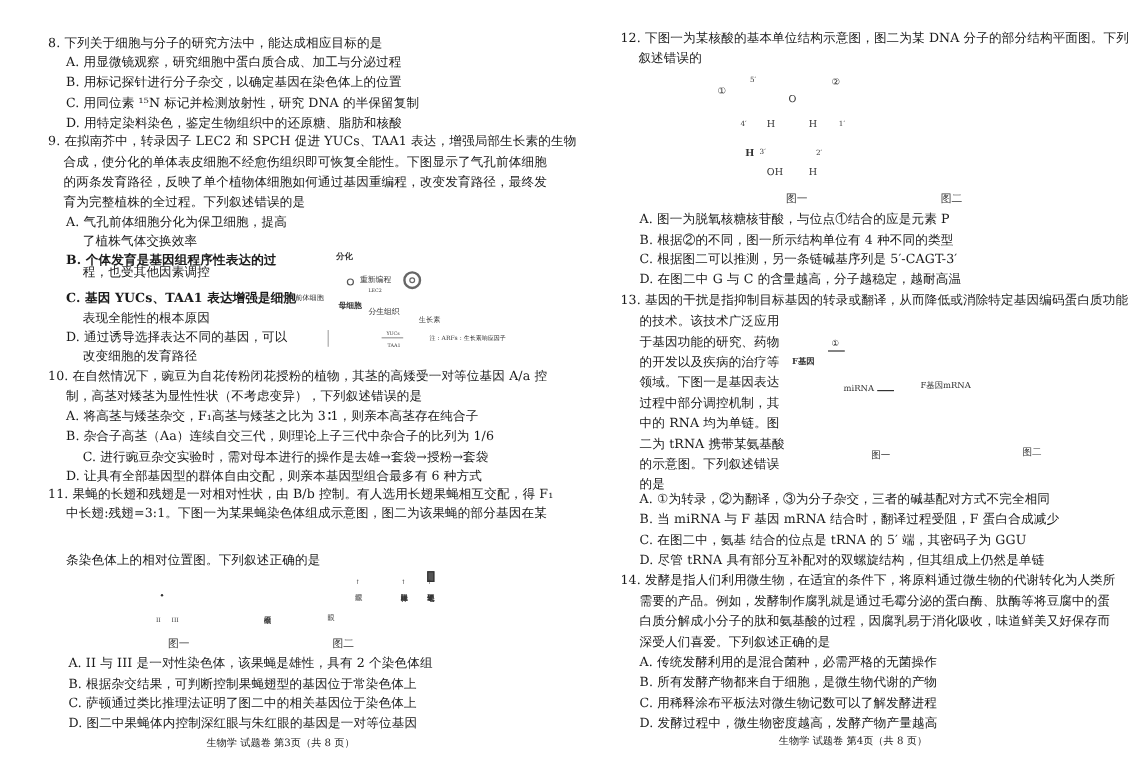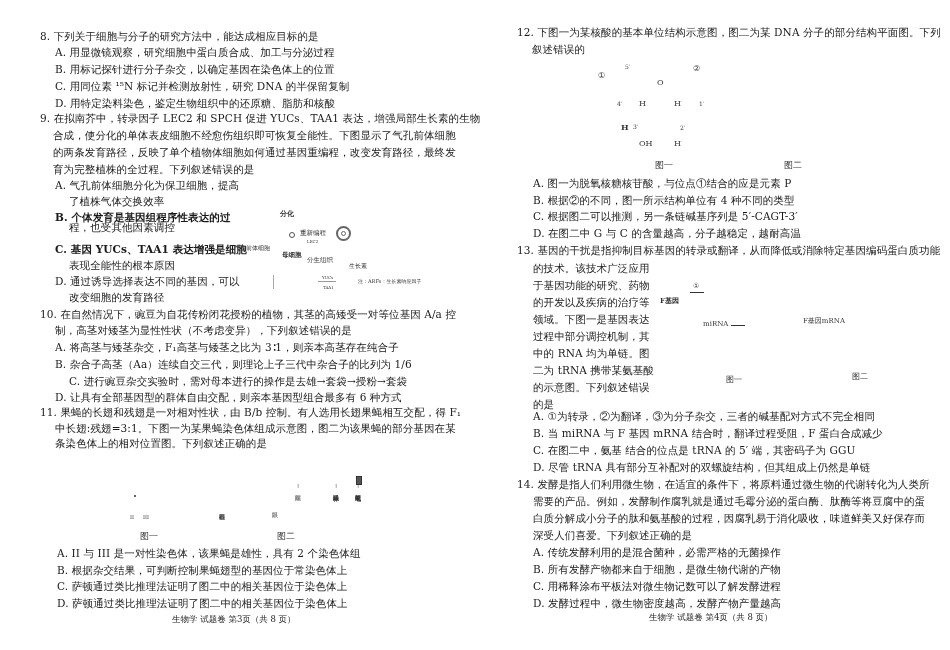--- a/index.html
+++ b/index.html
@@ -73,21 +73,21 @@
     <div class="t" style="left:55px;top:323px;">制，高茎对矮茎为显性性状（不考虑变异），下列叙述错误的是</div>
     <div class="t" style="left:55px;top:340px;">A. 将高茎与矮茎杂交，F₁高茎与矮茎之比为 3∶1，则亲本高茎存在纯合子</div>
     <div class="t" style="left:55px;top:357px;">B. 杂合子高茎（Aa）连续自交三代，则理论上子三代中杂合子的比列为 1/6</div>
     <div class="t" style="left:69px;top:374px;">C. 进行豌豆杂交实验时，需对母本进行的操作是去雄→套袋→授粉→套袋</div>
     <div class="t" style="left:55px;top:390px;">D. 让具有全部基因型的群体自由交配，则亲本基因型组合最多有 6 种方式</div>
   </div>
 
   <div>
     <div class="t" style="left:40px;top:405px;">11. 果蝇的长翅和残翅是一对相对性状，由 B/b 控制。有人选用长翅果蝇相互交配，得 F₁</div>
     <div class="t" style="left:55px;top:421px;">中长翅:残翅=3:1。下图一为某果蝇染色体组成示意图，图二为该果蝇的部分基因在某</div>
-    <div class="t" style="left:55px;top:437px;font-family:Liberation Mono, monospace;">条染色体上的相对位置图。下列叙述正确的是</div>
+    <div class="t" style="left:55px;top:460px;">条染色体上的相对位置图。下列叙述正确的是</div>
 
     <div>
       <div style="position:absolute;left:134px;top:495px;width:2px;height:2px;background:#333;border-radius:50%;"></div>
       <div class="sm" style="left:130px;top:514px;font-size:5px;">II</div>
       <div class="sm" style="left:143px;top:514px;font-size:5px;">III</div>
       <div class="fig" style="left:140px;top:530px;">图一</div>
     </div>
 
     <div>
       <div class="vert" style="left:219px;top:509px;">石榴眼</div>
@@ -98,21 +98,21 @@
       <div class="vert bold" style="left:333px;top:490px;">棒眼</div>
       <div style="position:absolute;left:356px;top:476px;width:4px;height:7px;border:1px solid #333;background:#555;"></div>
       <div class="sm" style="left:356px;top:483px;font-size:5px;">↑</div>
       <div class="vert bold" style="left:355px;top:490px;">短硬毛</div>
       <div class="fig" style="left:277px;top:530px;">图二</div>
     </div>
 
     <div class="t" style="left:57px;top:546px;">A. II 与 III 是一对性染色体，该果蝇是雄性，具有 2 个染色体组</div>
     <div class="t" style="left:57px;top:563px;">B. 根据杂交结果，可判断控制果蝇翅型的基因位于常染色体上</div>
     <div class="t" style="left:57px;top:579px;">C. 萨顿通过类比推理法证明了图二中的相关基因位于染色体上</div>
-    <div class="t" style="left:57px;top:596px;">D. 萨顿通过类比推理法证明了图二中的相关基因位于染色体上</div>
+    <div class="t" style="left:57px;top:596px;">D. 图二中果蝇体内控制深红眼与朱红眼的基因是一对等位基因</div>
   </div>
 
   <div class="footer" style="left:172px;top:614px;">生物学  试题卷   第3页（共 8 页）</div>
 </div>
 
 <div class="page right">
 
   <div>
     <div class="t" style="left:42px;top:25px;">12. 下图一为某核酸的基本单位结构示意图，图二为某 DNA 分子的部分结构平面图。下列</div>
     <div class="t" style="left:57px;top:42px;">叙述错误的</div>
@@ -152,21 +152,21 @@
     <div class="t" style="left:58px;top:363px;">二为 tRNA 携带某氨基酸</div>
     <div class="t" style="left:58px;top:380px;">的示意图。下列叙述错误</div>
     <div class="t" style="left:58px;top:397px;">的是</div>
 
     <div>
       <div class="label-sm" style="left:218px;top:282px;font-size:7px;">①</div>
       <div class="line" style="left:215px;top:292px;width:14px;height:1px;"></div>
       <div class="label-sm bold" style="left:185px;top:296px;font-size:7px;">F基因</div>
       <div class="label-sm" style="left:228px;top:320px;font-size:7px;">miRNA</div>
       <div class="line" style="left:256px;top:325px;width:14px;height:1px;"></div>
-      <div class="label-sm" style="left:292px;top:316px;font-size:7px;margin-left:36px;">F基因mRNA</div>
+      <div class="label-sm" style="left:292px;top:316px;font-size:7px;">F基因mRNA</div>
       <div class="fig" style="left:251px;top:374px;font-size:8px;">图一</div>
     </div>
     <div class="fig" style="left:377px;top:371px;font-size:8px;">图二</div>
 
     <div class="t" style="left:58px;top:409px;">A. ①为转录，②为翻译，③为分子杂交，三者的碱基配对方式不完全相同</div>
     <div class="t" style="left:58px;top:426px;">B. 当 miRNA 与 F 基因 mRNA 结合时，翻译过程受阻，F 蛋白合成减少</div>
     <div class="t" style="left:58px;top:443px;">C. 在图二中，氨基   结合的位点是 tRNA 的 5′ 端，其密码子为 GGU</div>
     <div class="t" style="left:58px;top:460px;">D. 尽管 tRNA 具有部分互补配对的双螺旋结构，但其组成上仍然是单链</div>
   </div>
 

